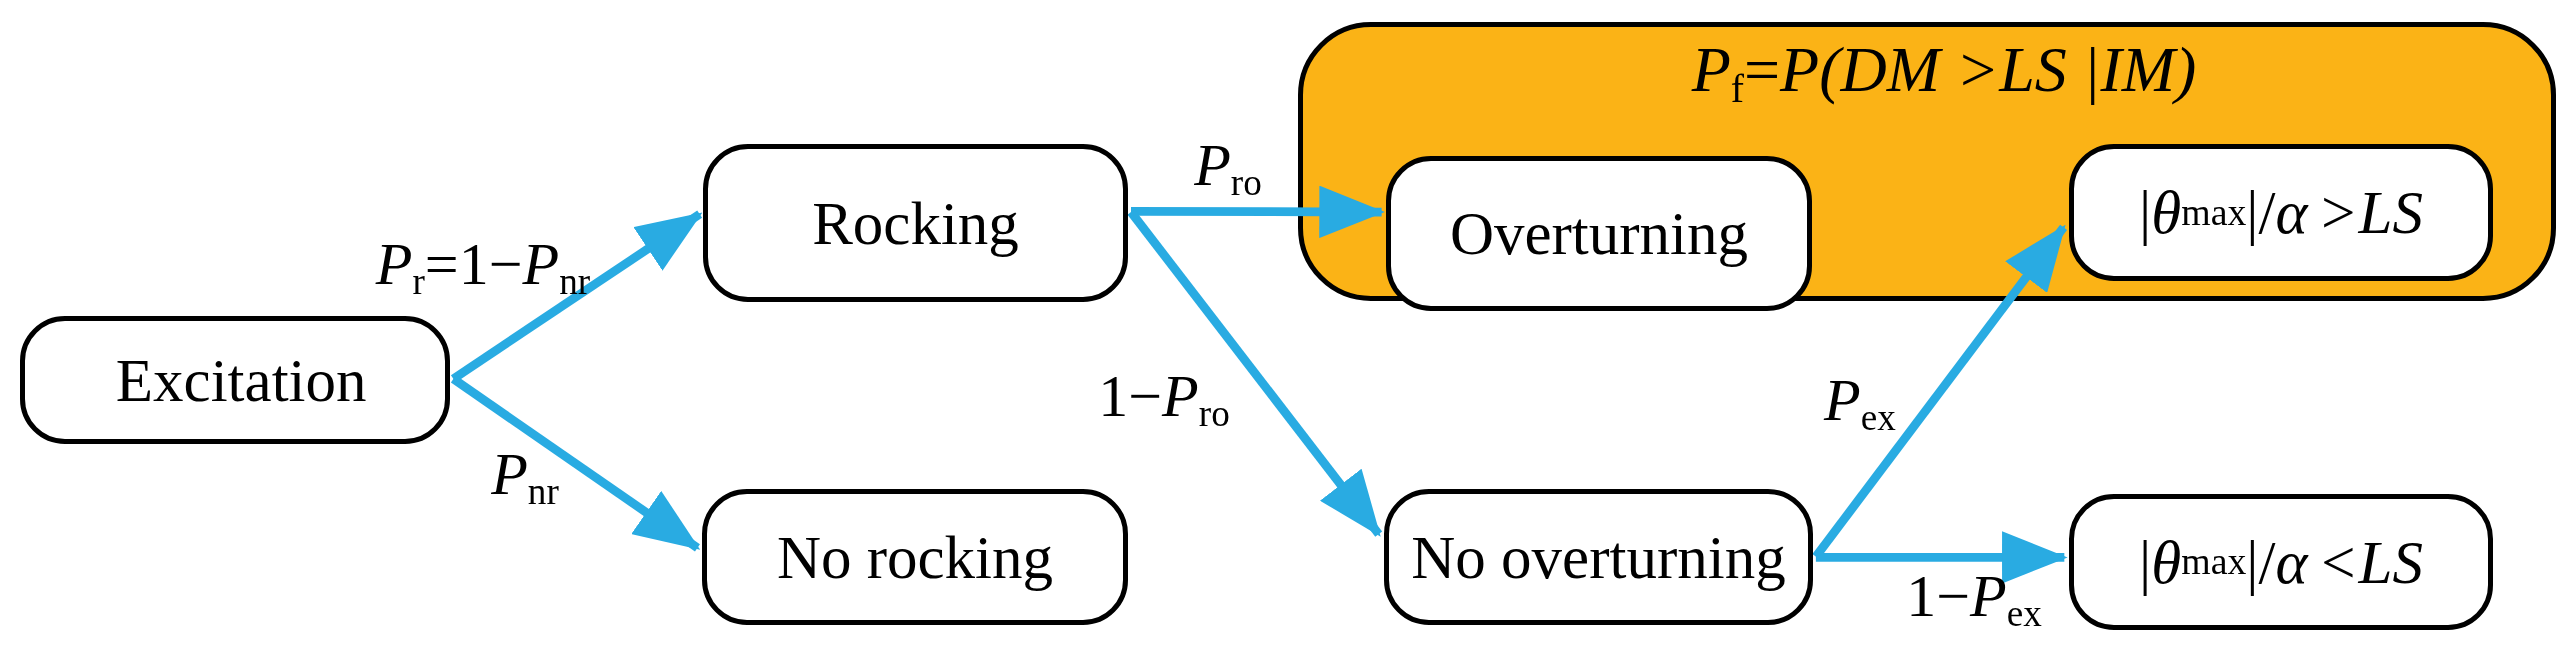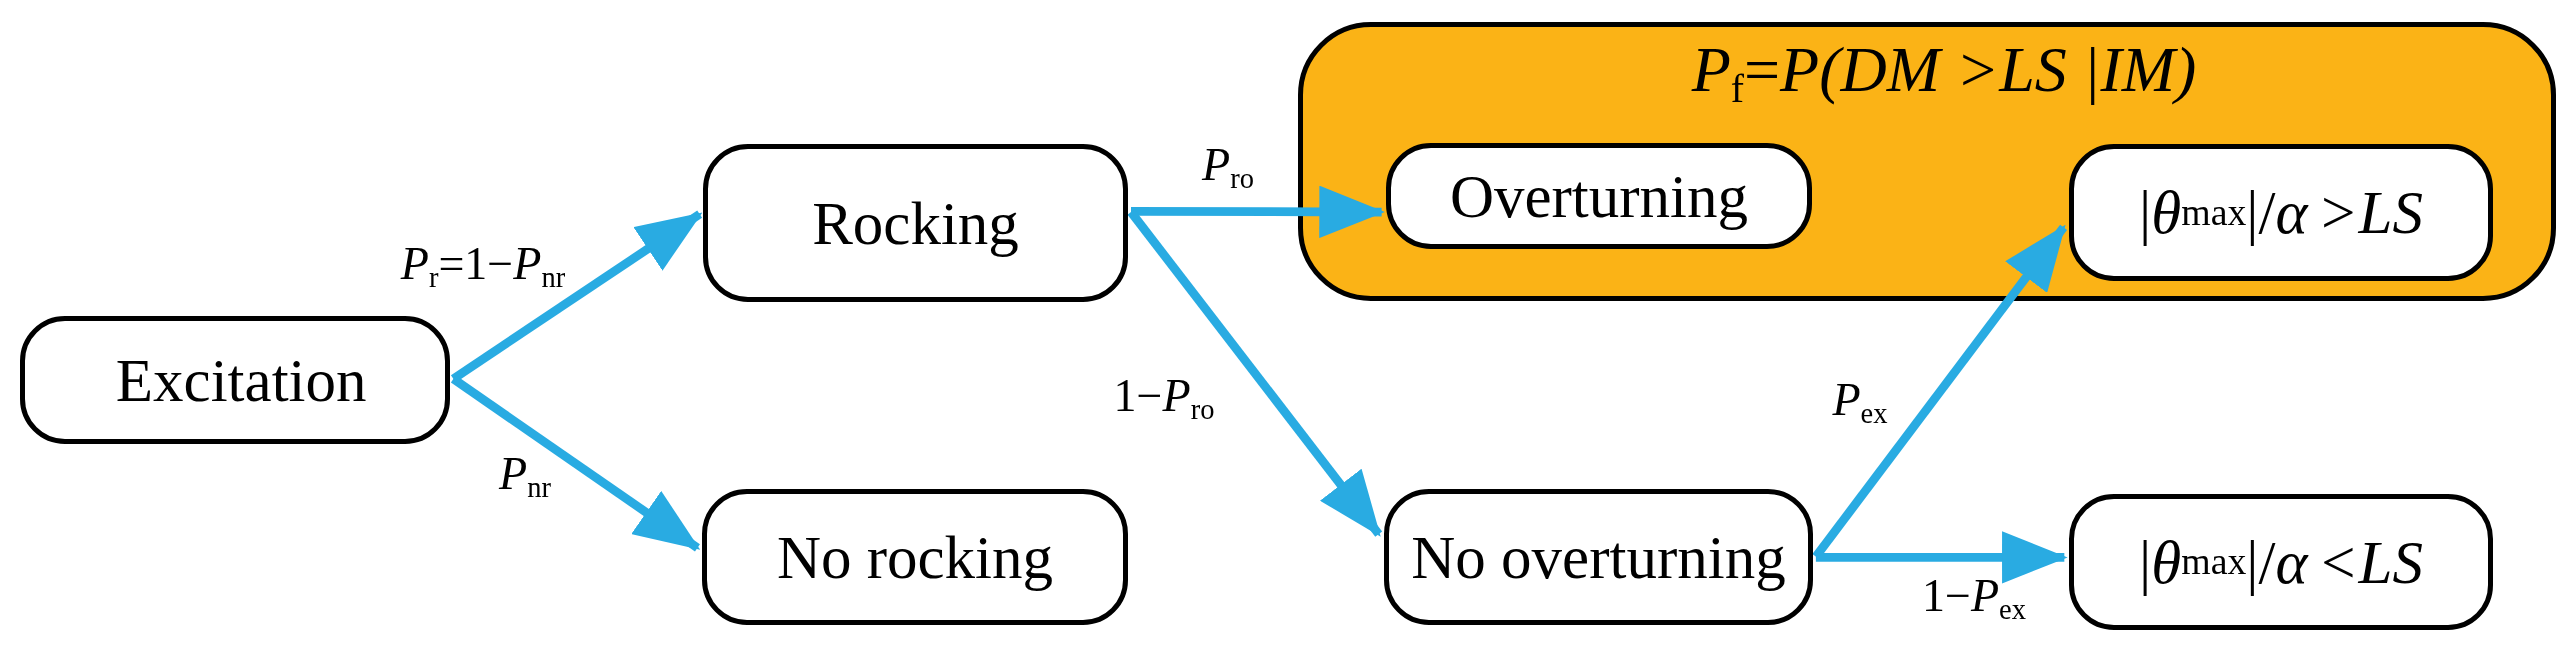--- a/index.html
+++ b/index.html
@@ -34,21 +34,21 @@
     position:absolute;
     background:var(--node-bg);
     border:5.8px solid var(--outline);
     border-radius:45px;
     display:flex;align-items:center;justify-content:center;
     font-size:61px;line-height:1;white-space:nowrap;
   }
   .elabel{
     position:absolute;
     transform:translate(-50%,-50%);
-    font-size:46px;line-height:1;white-space:nowrap;
+    font-size:60px;line-height:1;white-space:nowrap;
   }
   .title-label{
     position:absolute;
     transform:translate(-50%,-50%);
     font-size:64px;line-height:1;white-space:nowrap;
   }
   .it{font-style:italic;}
   .up{font-style:normal;}
   .sub{font-size:0.62em;font-style:normal;vertical-align:-0.28em;}
   .gap{margin-left:0.16em;}
@@ -83,21 +83,21 @@
   </div>
 
   <div class="node" style="left:703px;top:144px;width:425px;height:158px;">
     <span>Rocking</span>
   </div>
 
   <div class="node" style="left:702px;top:489px;width:426px;height:136px;">
     <span>No rocking</span>
   </div>
 
-  <div class="node" style="left:1386px;top:143px;width:426px;height:106px;">
+  <div class="node" style="left:1386px;top:156px;width:426px;height:155px;">
     <span>Overturning</span>
   </div>
 
   <div class="node" style="left:1384px;top:489px;width:429px;height:136px;">
     <span>No overturning</span>
   </div>
 
   <div class="node" style="left:2069px;top:144px;width:424px;height:137px;">
     <span class="up">|</span>
       <span class="it">θ</span>

